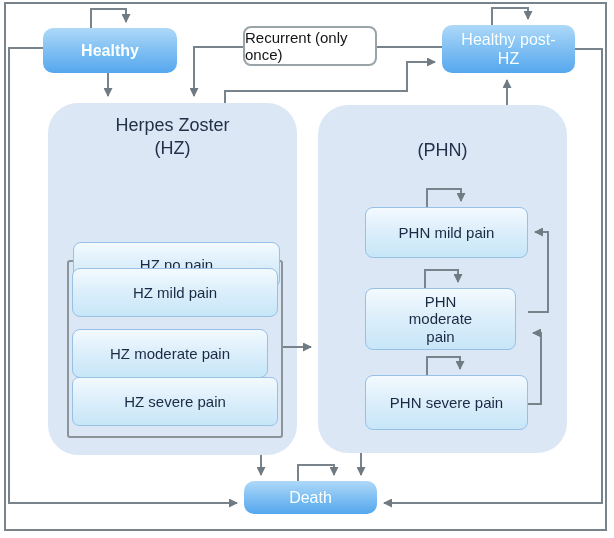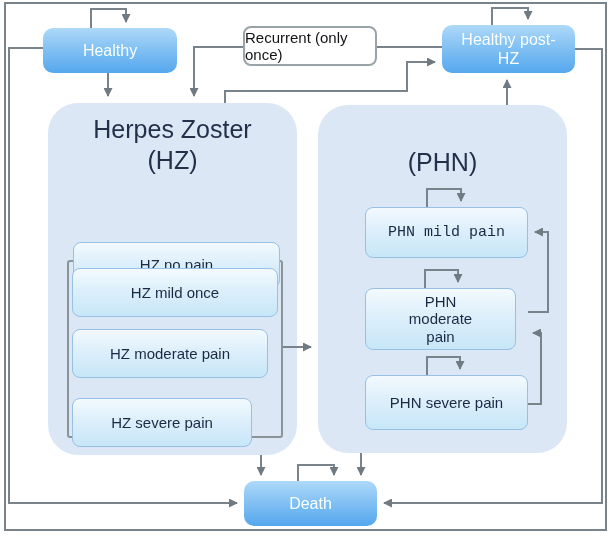--- a/index.html
+++ b/index.html
@@ -10,21 +10,21 @@
   .outer-border{
     position:absolute;left:4px;top:2px;width:603px;height:529px;
     border:2.5px solid #78838b;box-sizing:border-box;z-index:0;
   }
   
   .container{
     position:absolute;background:#dce7f6;border-radius:30px;z-index:1;
     color:#243247;text-align:center;
   }
   .container .title{
-    font-size:25px;line-height:1.25;padding-top:11px;color:#22304a;
+    font-size:18px;line-height:1.25;padding-top:11px;color:#22304a;
   }
   
   .state{
     position:absolute;z-index:3;display:flex;align-items:center;justify-content:center;
     text-align:center;box-sizing:border-box;
     background:linear-gradient(180deg,#f3fafe 0%,#ddeffb 45%,#c7e6f8 100%);
     border:1.5px solid #97c1e4;border-radius:8px;
     color:#1b2a44;font-size:15px;line-height:1.15;
   }
   .state.narrow{padding:0 32px;}
@@ -68,49 +68,49 @@
       <span>(PHN)</span>
     </div>
   </div>
 
   <div class="group-box" style="left:67px;top:260px;width:216px;height:178px;"></div>
 
   <div class="state" style="left:73px;top:198px;width:207px;height:46px;margin-top:44px;">
     <span>HZ no pain</span>
   </div>
   <div class="state" style="left:72px;top:268px;width:206px;height:49px;">
-    <span>HZ mild once</span>
+    <span>HZ mild pain</span>
   </div>
   <div class="state" style="left:72px;top:329px;width:196px;height:49px;">
     <span>HZ moderate pain</span>
   </div>
-  <div class="state" style="left:72px;top:398px;width:180px;height:49px;">
+  <div class="state" style="left:72px;top:377px;width:206px;height:49px;border-radius:7px;">
     <span>HZ severe pain</span>
   </div>
 
-  <div class="state" style="left:365px;top:207px;width:163px;height:51px;font-family:Liberation Mono, monospace;">
+  <div class="state" style="left:365px;top:207px;width:163px;height:51px;">
     <span>PHN mild pain</span>
   </div>
   <div class="state narrow" style="left:365px;top:288px;width:151px;height:62px;">
     <span>PHN moderate pain</span>
   </div>
   <div class="state" style="left:365px;top:375px;width:163px;height:55px;">
     <span>PHN severe pain</span>
   </div>
 
-  <div class="node" style="left:43px;top:28px;width:134px;height:45px;">
+  <div class="node" style="left:43px;top:28px;width:134px;height:45px;font-weight:bold;">
     <span>Healthy</span>
   </div>
   <div class="recurrent" style="left:243px;top:26px;width:134px;height:40px;">
     <span>Recurrent (only once)</span>
   </div>
   <div class="node posthz" style="left:442px;top:25px;width:133px;height:48px;">
     <span>Healthy post-HZ</span>
   </div>
-  <div class="node" style="left:244px;top:481px;width:133px;height:45px;">
+  <div class="node" style="left:244px;top:481px;width:133px;height:33px;">
     <span>Death</span>
   </div>
 
   <svg class="wires" width="614" height="538" viewBox="0 0 614 538">
     <defs>
       <marker id="arr" markerWidth="10" markerHeight="9" refX="8" refY="4.5" orient="auto" markerUnits="userSpaceOnUse">
         <path d="M0,0 L9,4.5 L0,9 z" fill="#6f7a82"></path>
       </marker>
     </defs>
     <g fill="none" stroke="#78838b" stroke-width="2">

